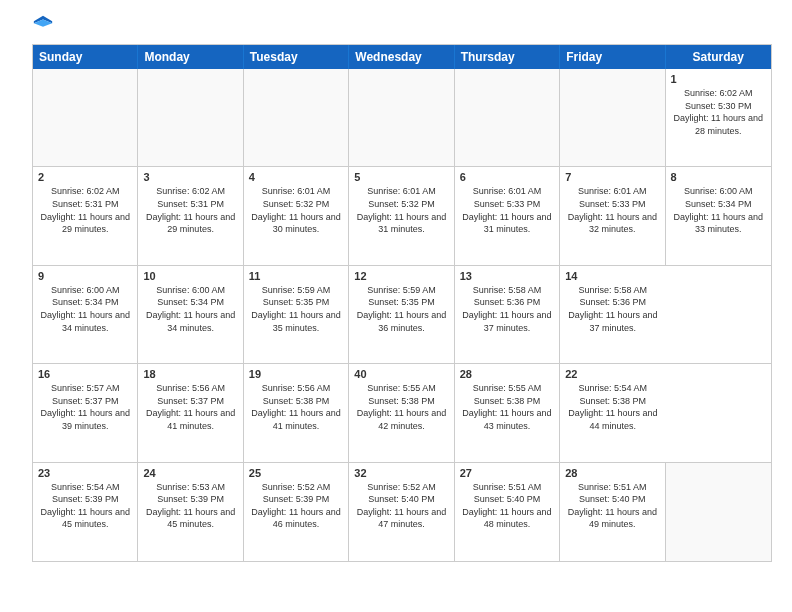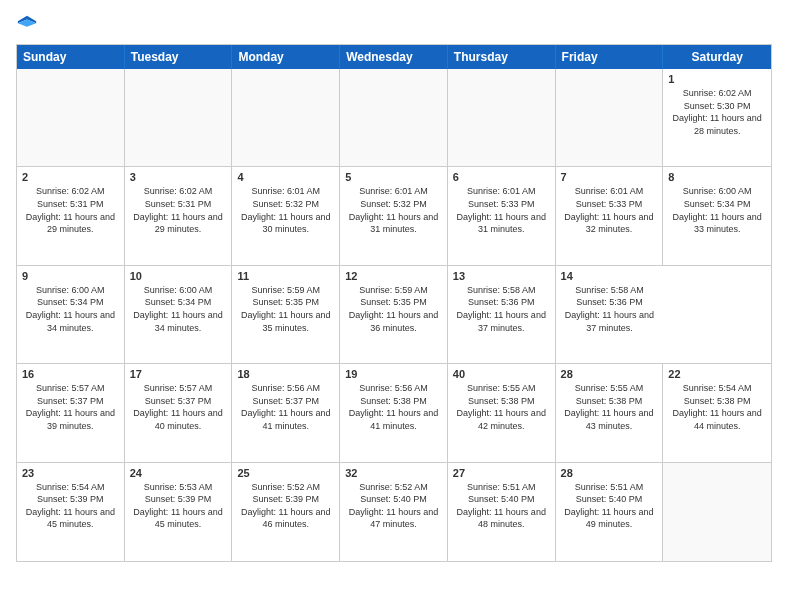--- a/index.html
+++ b/index.html
@@ -6,21 +6,21 @@
     body {
       font-family: Arial, sans-serif;
       background: #fff;
       width: 792px;
       height: 612px;
       overflow: hidden;
     }
     .page {
       width: 792px;
       height: 572px;
-      padding: 16px 20px 10px 16px;
+      padding: 16px 20px 10px 32px;
       display: flex;
       flex-direction: column;
     }
     .header {
       display: flex;
       justify-content: space-between;
       align-items: flex-start;
       margin-bottom: 8px;
     }
     .logo {
@@ -131,22 +131,22 @@
     </div>
     <div class="title-block">
       <div class="month-title"></div>
       <div class="location"></div>
     </div>
   </div>
 
   <div class="calendar">
     <div class="cal-header" id="cal-header">
         <div class="cal-header-cell">Sunday</div>
+        <div class="cal-header-cell">Monday</div>
         <div class="cal-header-cell">Tuesday</div>
-        <div class="cal-header-cell">Monday</div>
         <div class="cal-header-cell">Wednesday</div>
         <div class="cal-header-cell">Thursday</div>
         <div class="cal-header-cell">Friday</div>
         <div class="cal-header-cell">Saturday</div>
       </div>
     <div class="cal-body" id="cal-body">
         <div class="cal-row">
           <div class="cal-cell empty"></div>
           <div class="cal-cell empty"></div>
           <div class="cal-cell empty"></div>
@@ -243,26 +243,20 @@
           </div>
         </div>
         <div class="cal-row">
           <div class="cal-cell">
             <span class="day-num">16</span>
             <div class="day-info">Sunrise: 5:57 AM
 Sunset: 5:37 PM
 Daylight: 11 hours and 39 minutes.</div>
           </div>
           <div class="cal-cell">
-            <span class="day-num">17</span>
-            <div class="day-info">Sunrise: 5:57 AM
-Sunset: 5:37 PM
-Daylight: 11 hours and 40 minutes.</div>
-          </div>
-          <div class="cal-cell">
             <span class="day-num">18</span>
             <div class="day-info">Sunrise: 5:56 AM
 Sunset: 5:37 PM
 Daylight: 11 hours and 41 minutes.</div>
           </div>
           <div class="cal-cell">
             <span class="day-num">19</span>
             <div class="day-info">Sunrise: 5:56 AM
 Sunset: 5:38 PM
 Daylight: 11 hours and 41 minutes.</div>

